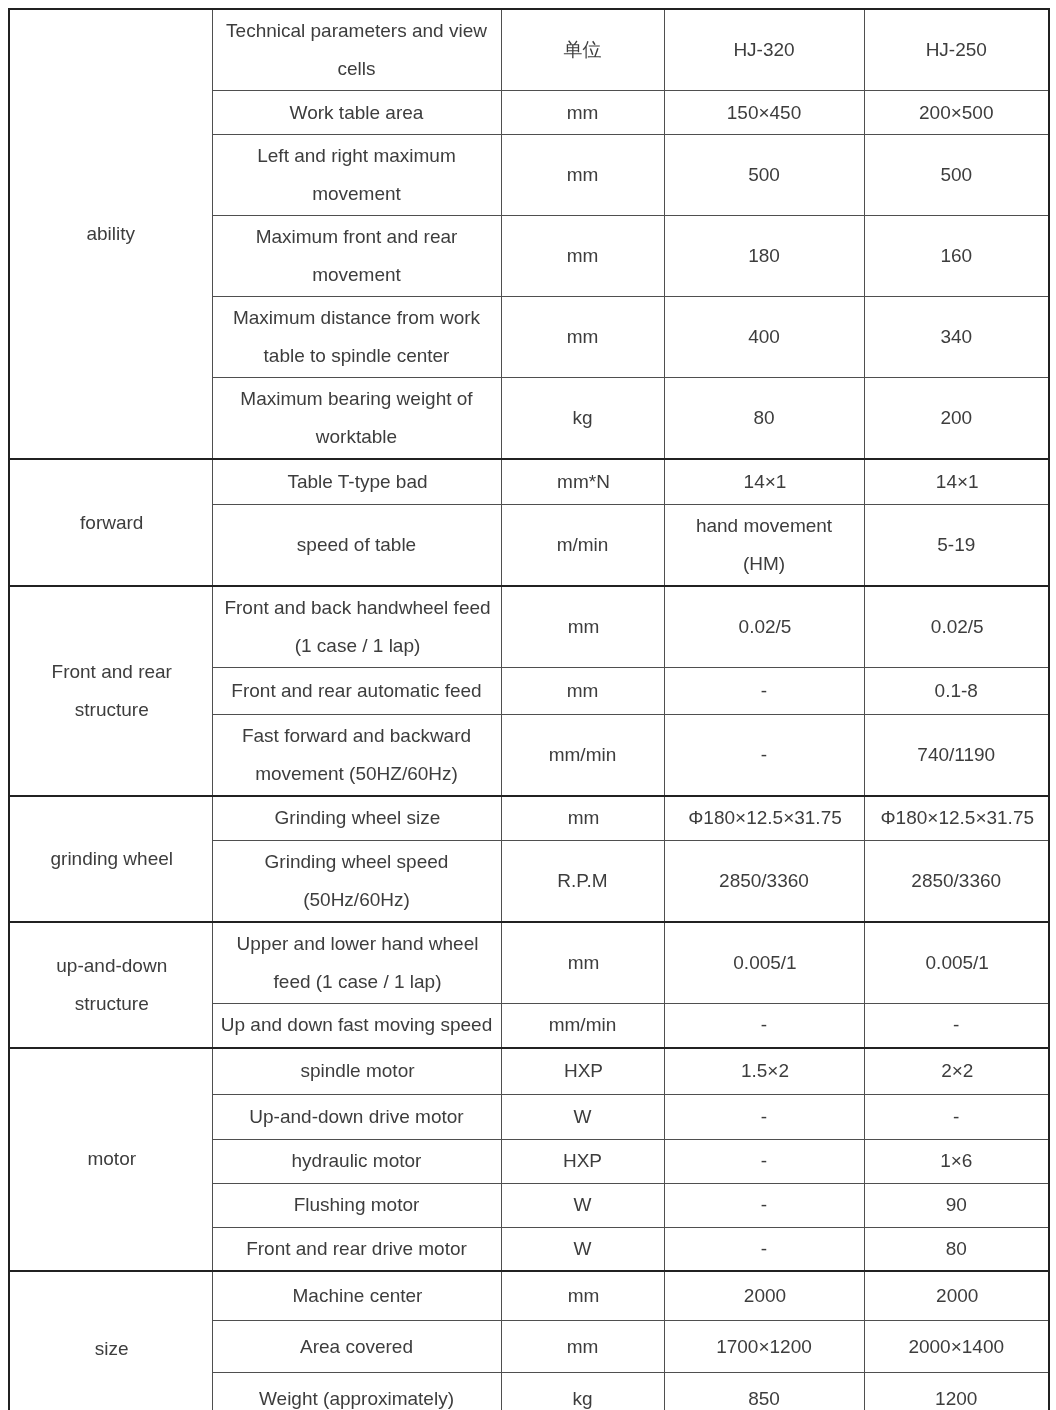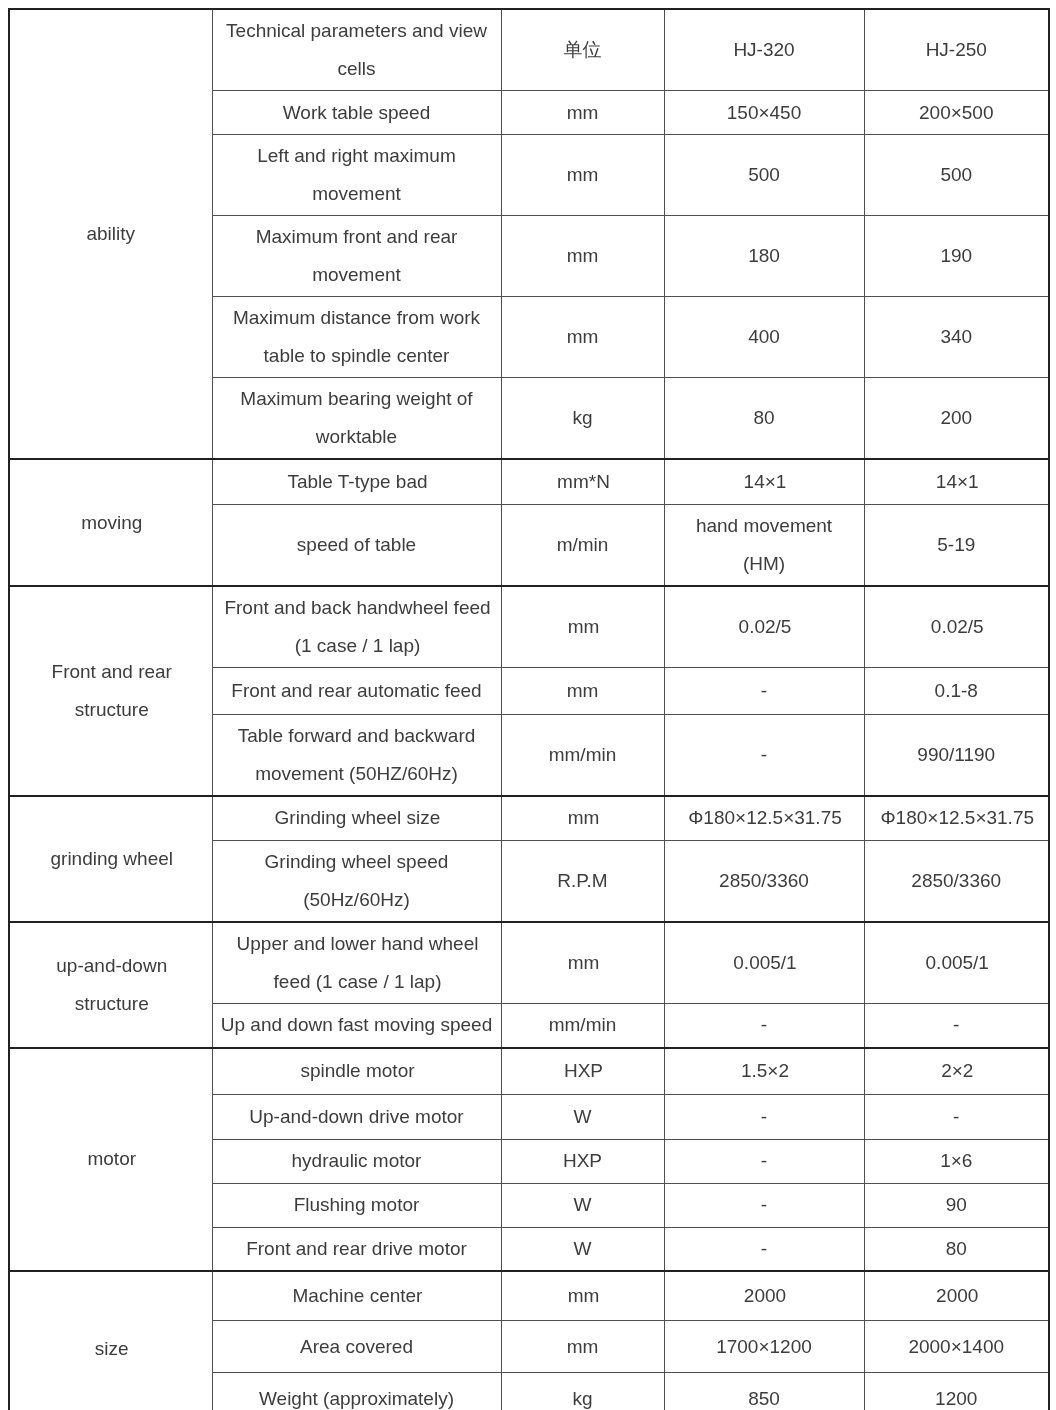--- a/index.html
+++ b/index.html
@@ -59,56 +59,56 @@
 
       <tr style="height:76px">
         <td rowspan="6">ability</td>
         <th>Technical parameters and view
 cells</th>
         <th>单位</th>
         <th>HJ-320</th>
         <th>HJ-250</th>
       </tr>
       <tr style="height:44px">
-        <td>Work table speed</td>
+        <td>Work table area</td>
         <td>mm</td>
         <td>150×450</td>
         <td>200×500</td>
       </tr>
       <tr style="height:78px">
         <td>Left and right maximum
 movement</td>
         <td>mm</td>
         <td>500</td>
         <td>500</td>
       </tr>
       <tr style="height:78px">
         <td>Maximum front and rear
 movement</td>
         <td>mm</td>
         <td>180</td>
-        <td>190</td>
+        <td>160</td>
       </tr>
       <tr style="height:78px">
         <td>Maximum distance from work
 table to spindle center</td>
         <td>mm</td>
         <td>400</td>
         <td>340</td>
       </tr>
       <tr style="height:79px">
         <td>Maximum bearing weight of
 worktable</td>
         <td>kg</td>
         <td>80</td>
         <td>200</td>
       </tr>
 
       <tr class="sec" style="height:45px">
-        <td rowspan="2">moving</td>
+        <td rowspan="2">forward</td>
         <td>Table T-type bad</td>
         <td>mm*N</td>
         <td>14×1</td>
         <td>14×1</td>
       </tr>
       <tr style="height:82px">
         <td>speed of table</td>
         <td>m/min</td>
         <td>hand movement
 (HM)</td>
@@ -124,25 +124,25 @@
         <td>0.02/5</td>
         <td>0.02/5</td>
       </tr>
       <tr style="height:47px">
         <td>Front and rear automatic feed</td>
         <td>mm</td>
         <td>-</td>
         <td>0.1-8</td>
       </tr>
       <tr style="height:78px">
-        <td>Table forward and backward
+        <td>Fast forward and backward
 movement (50HZ/60Hz)</td>
         <td>mm/min</td>
         <td>-</td>
-        <td>990/1190</td>
+        <td>740/1190</td>
       </tr>
 
       <tr class="sec" style="height:44px">
         <td rowspan="2">grinding wheel</td>
         <td>Grinding wheel size</td>
         <td>mm</td>
         <td>Φ180×12.5×31.75</td>
         <td>Φ180×12.5×31.75</td>
       </tr>
       <tr style="height:78px">

